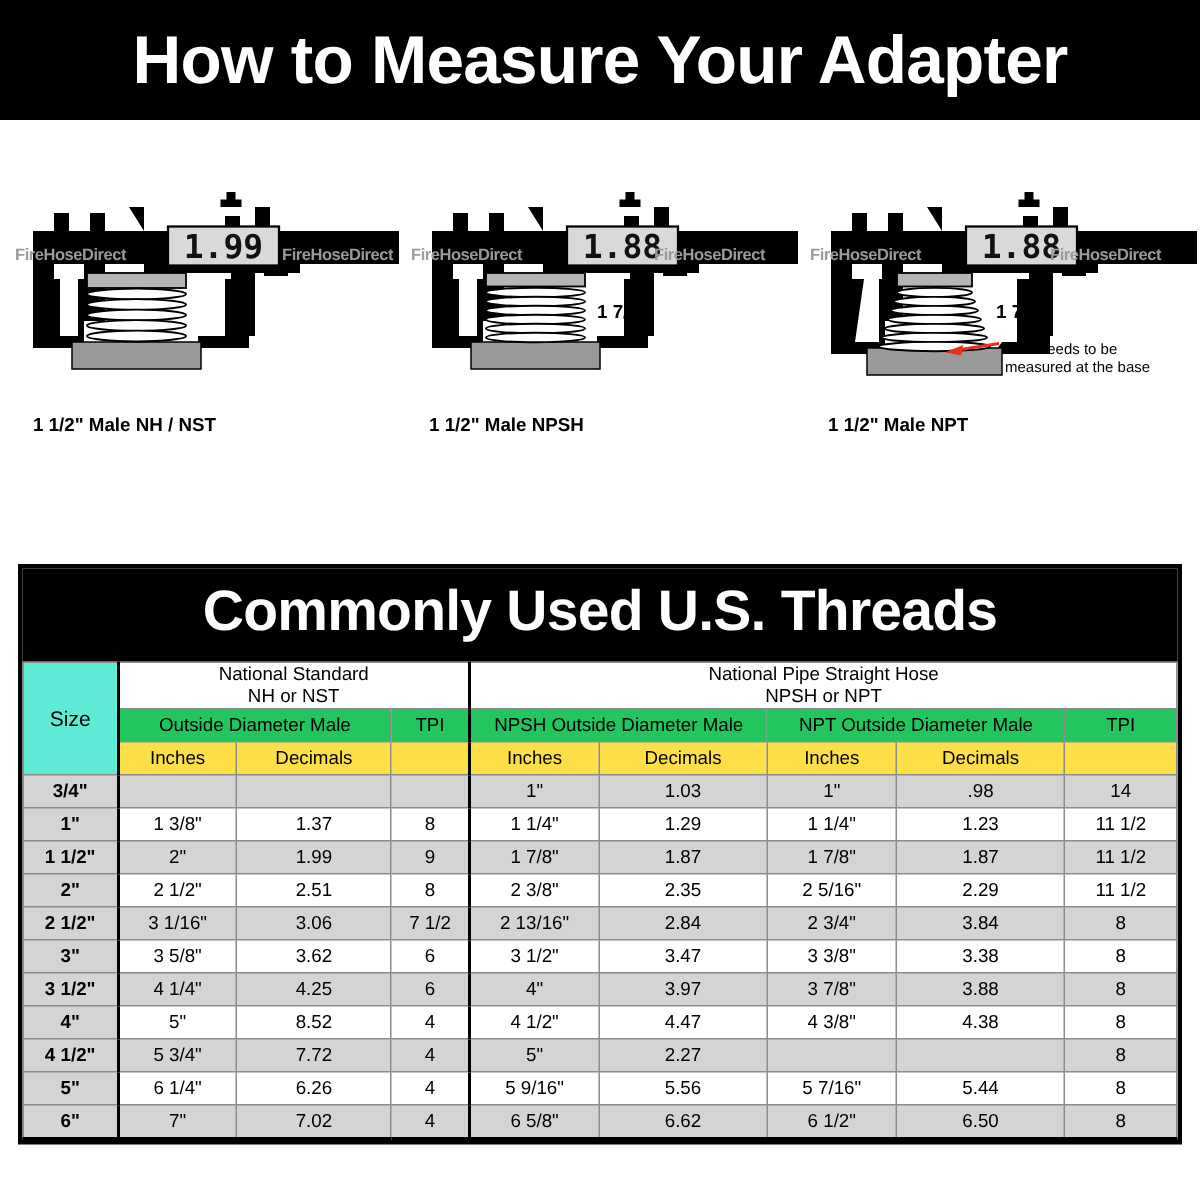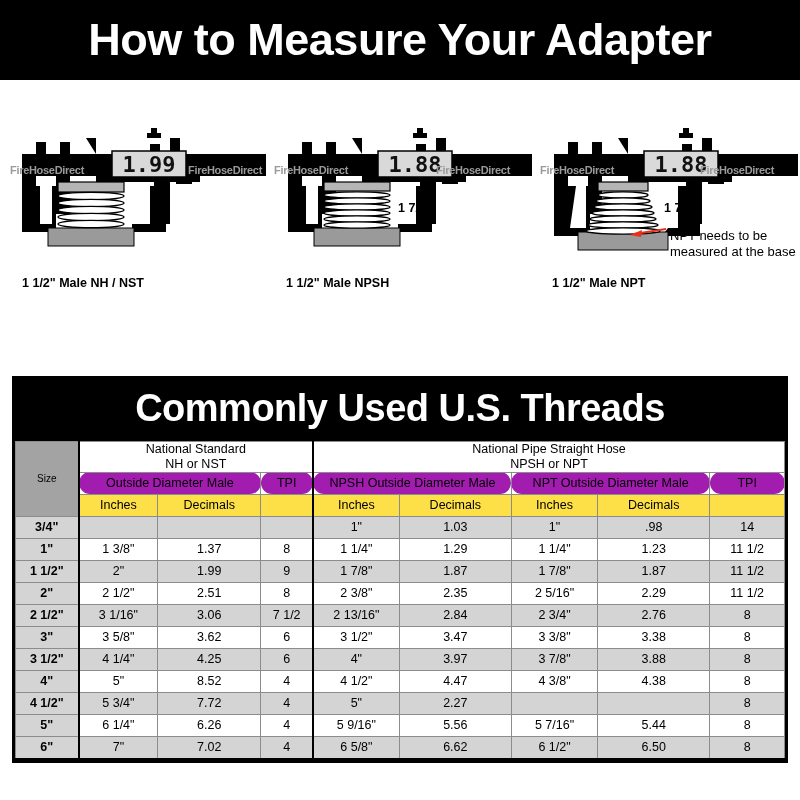--- a/index.html
+++ b/index.html
@@ -21,21 +21,21 @@
   .d3{left:532px;}
   .dsvg{position:absolute;left:0;top:36px;}
   .dlabel{position:absolute;left:20px;top:188px;font-size:12.5px;font-weight:bold;color:#000;
           white-space:nowrap;}
   .d1 .dlabel{left:22px;}
   .d2 .dlabel{left:20px;}
   .d3 .dlabel{left:20px;}
 
   .meas{position:absolute;font-size:12.5px;font-weight:bold;color:#000;white-space:nowrap;}
 
-  .note{position:absolute;font-size:13px;color:#000;line-height:1.22;white-space:nowrap;}
+  .note{position:absolute;font-size:10px;color:#000;line-height:1.22;white-space:nowrap;}
 
   
   .wmstrip{position:absolute;font-size:11px;font-weight:bold;color:#9a9a9a;
            letter-spacing:-0.3px;white-space:nowrap;pointer-events:none;}
 
   
   .bigwm{position:absolute;left:398px;top:296px;font-size:34px;font-weight:bold;
          color:#f2f2f2;letter-spacing:-0.5px;white-space:nowrap;}
   .bigwm .wmo{display:inline-block;width:30px;height:30px;border:3px solid #f2f2f2;
               border-radius:50%;vertical-align:-5px;margin-right:7px;}
@@ -46,29 +46,29 @@
   .tbanner{background:#000;height:62px;position:relative;}
   .tbanner-title{position:absolute;left:0;top:8px;width:100%;text-align:center;color:#fff;
       font-size:38px;font-weight:bold;letter-spacing:-0.5px;white-space:nowrap;}
 
   table.threads{border-collapse:collapse;width:100%;table-layout:fixed;
                 font-size:12.5px;color:#000;}
   table.threads td,table.threads th{
      border:1px solid #8c8c8c;text-align:center;vertical-align:middle;
      padding:0;height:21px;font-weight:normal;}
   .hd-grp{background:#fff;font-size:12.5px;line-height:1.18;height:42px;}
-  .hd-sub{background:#a21caf;height:23px;border-radius:11px;}
+  .hd-sub{background:#22c55e;height:23px;}
   .hd-unit{background:#fde047;height:23px;}
   .size-cell{background:#d4d4d4;font-weight:bold;}
   tr.alt td{background:#d4d4d4;}
   tr.plain td{background:#fff;}
   tr.alt td.size-cell,tr.plain td.size-cell{background:#d4d4d4;font-weight:bold;}
   .thick-r{border-right:2px solid #000 !important;margin-left:14px;}
   .thick-b{border-bottom:2px solid #000 !important;}
-  .hd-size{background:#a3a3a3;font-weight:bold;font-size:10px;}
+  .hd-size{background:#5eead4;font-weight:bold;font-size:14px;}
 </style>
 </head>
 <body>
 
 <div class="page">
 
   <div class="banner">
     <div class="banner-title">How to Measure Your Adapter</div>
   </div>
 
@@ -287,21 +287,21 @@
             <td>11 1/2</td>
           </tr>
           <tr class="alt">
             <td class="size-cell thick-r">2 1/2"</td>
             <td>3 1/16"</td>
             <td>3.06</td>
             <td class="thick-r">7 1/2</td>
             <td>2 13/16"</td>
             <td>2.84</td>
             <td>2 3/4"</td>
-            <td>2.76</td>
+            <td>3.84</td>
             <td>8</td>
           </tr>
           <tr class="plain">
             <td class="size-cell thick-r">3"</td>
             <td>3 5/8"</td>
             <td>3.62</td>
             <td class="thick-r">6</td>
             <td>3 1/2"</td>
             <td>3.47</td>
             <td>3 3/8"</td>

